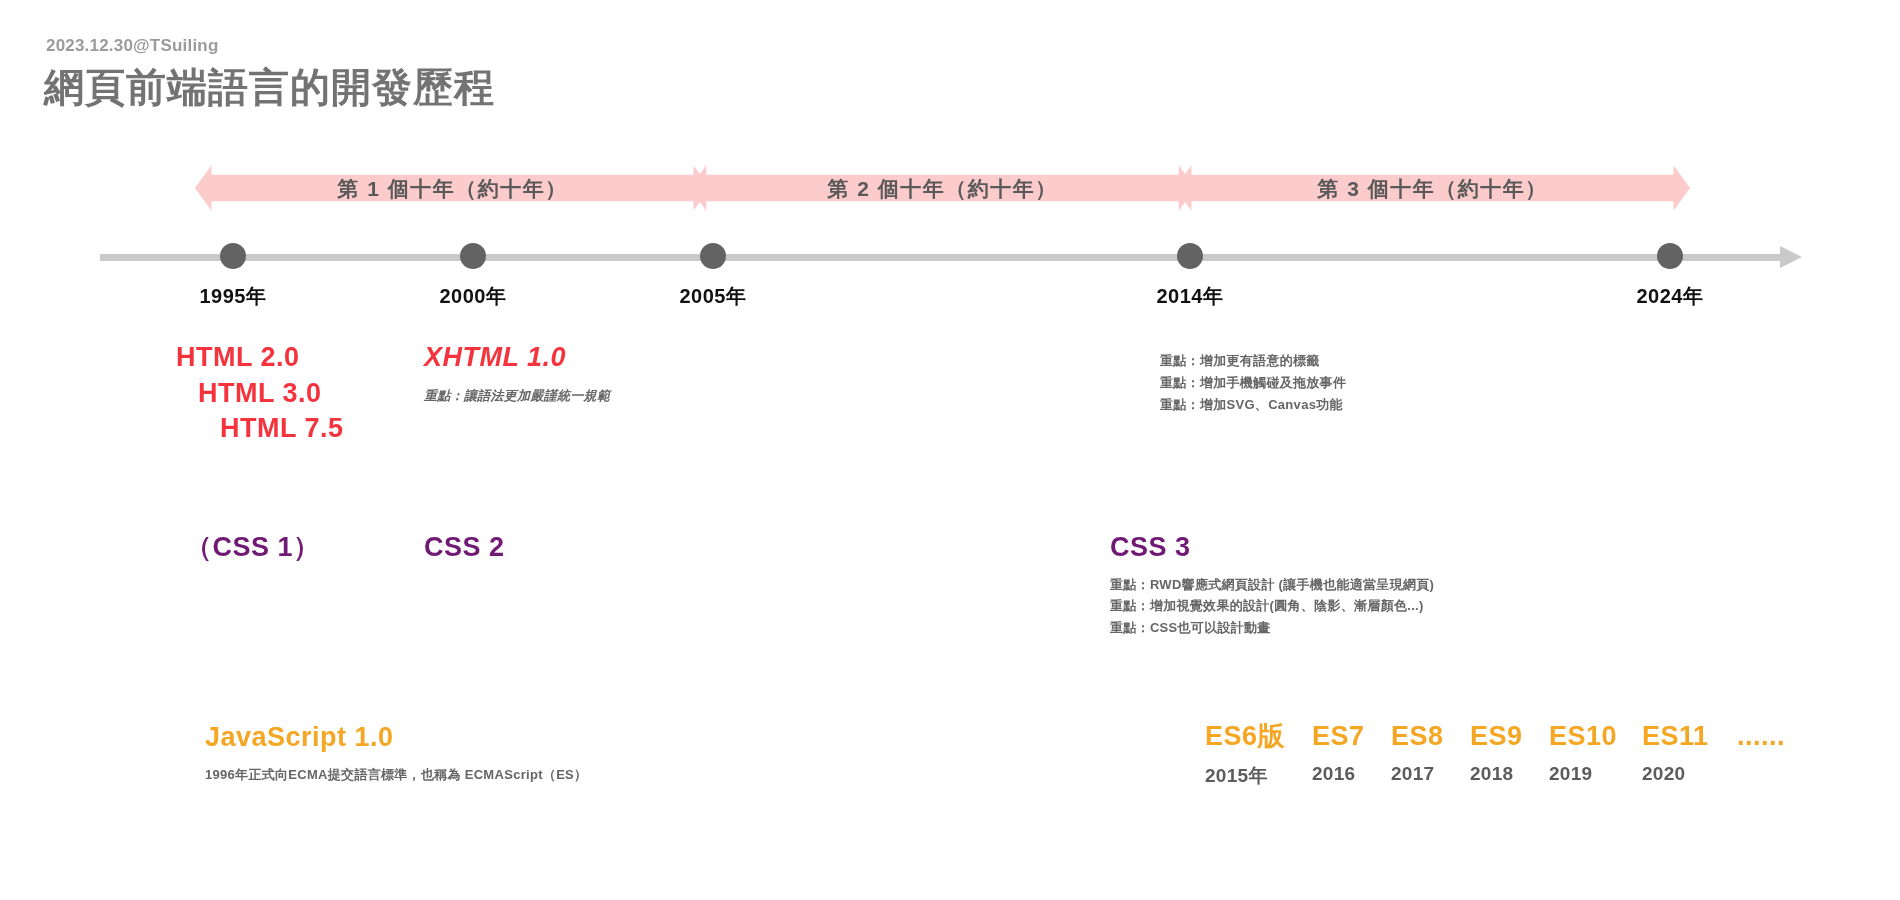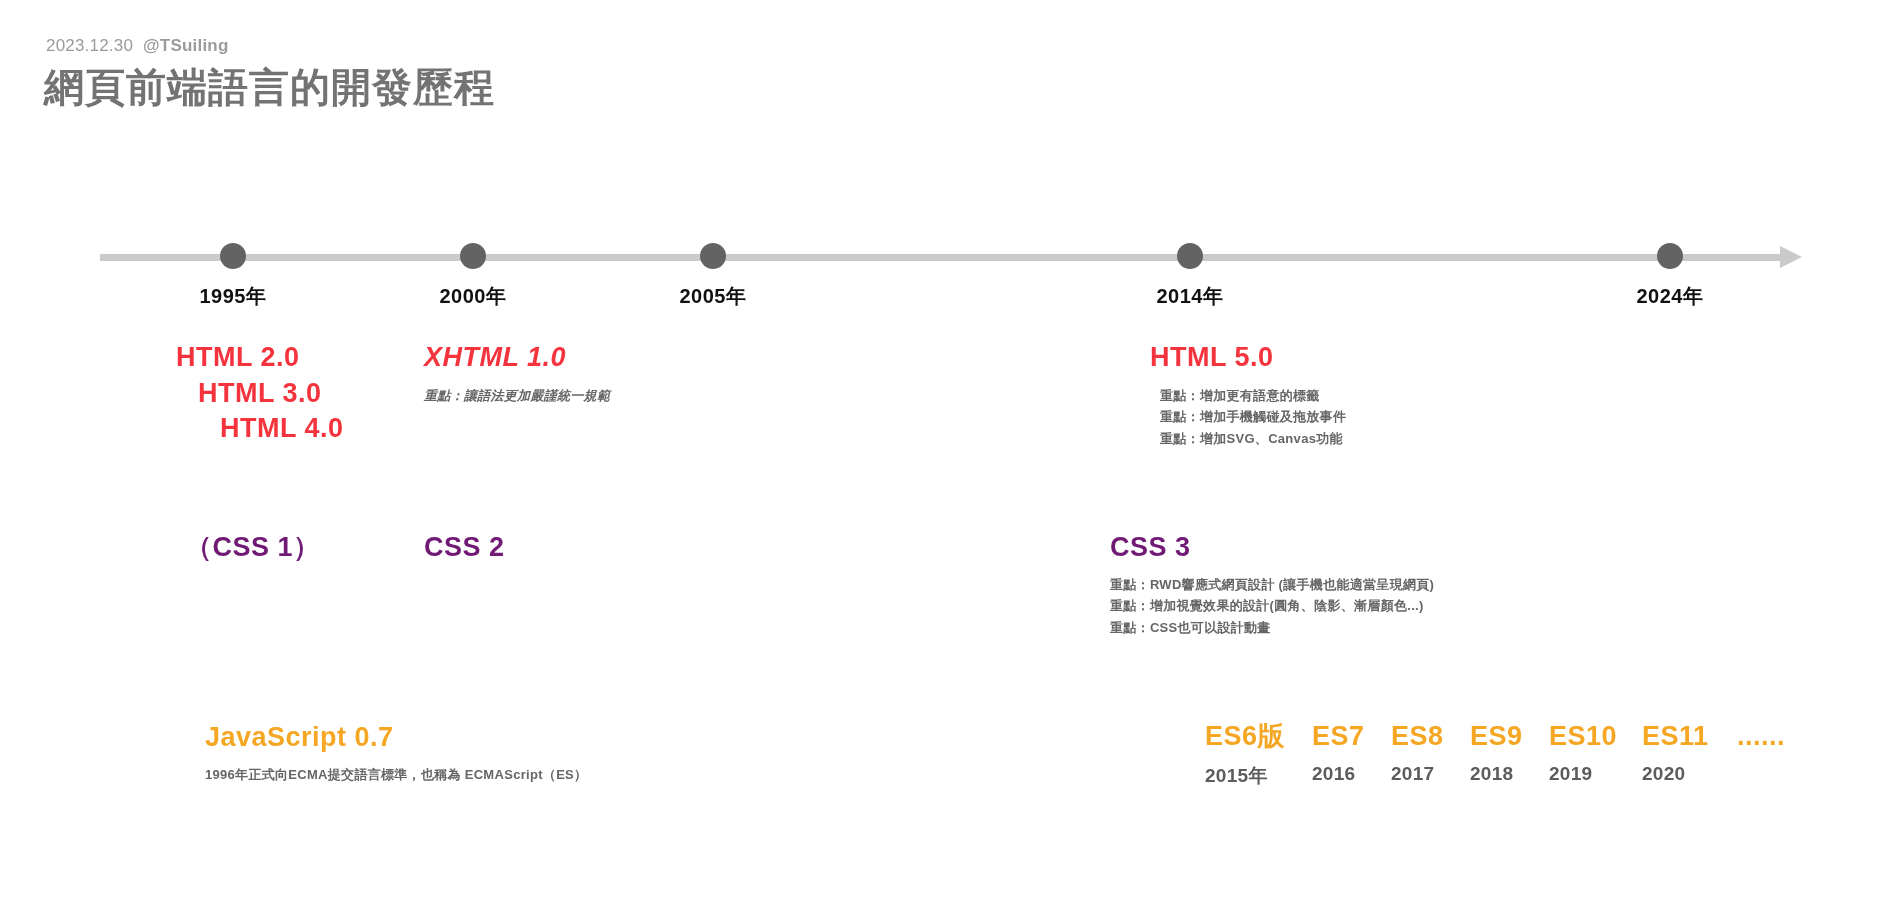--- a/index.html
+++ b/index.html
@@ -29,21 +29,21 @@
   .byline {
     position: absolute;
     left: 46px;
     top: 36px;
     font-size: 17px;
     font-weight: 700;
     color: #9b9b9b;
     letter-spacing: 0.2px;
     white-space: nowrap;
   }
-  .byline .date { font-weight: 400; margin-right: 10px; }
+  .byline .date { font-weight: 700; }
   .byline .handle { font-weight: 700; }
 
   .page-title {
     position: absolute;
     left: 44px;
     top: 60px;
     font-size: 40px;
     font-weight: 800;
     color: #737373;
     letter-spacing: 1px;
@@ -195,49 +195,62 @@
 </head>
 <body>
 
 <div class="stage">
 
   <div class="byline">
     <span class="date">2023.12.30</span><span class="handle">@TSuiling</span>
   </div>
   <div class="page-title">網頁前端語言的開發歷程</div>
 
+  <div class="decade-band">
+    <div class="decade-arrow" style="left:195px;width:515px;">
+      <div class="arrow-shape"></div>
+      <div class="arrow-label">第 1 個十年（約十年）</div>
+    </div>
+    <div class="decade-arrow" style="left:690px;width:505px;">
+      <div class="arrow-shape"></div>
+      <div class="arrow-label">第 2 個十年（約十年）</div>
+    </div>
+    <div class="decade-arrow" style="left:1175px;width:515px;">
+      <div class="arrow-shape"></div>
+      <div class="arrow-label">第 3 個十年（約十年）</div>
+    </div>
+  </div>
 
   <div class="axis">
     <div class="axis-line"></div>
     <div class="axis-head"></div>
     <div class="axis-dot" style="left:133px;"></div>
     <div class="axis-dot" style="left:373px;"></div>
     <div class="axis-dot" style="left:613px;"></div>
     <div class="axis-dot" style="left:1090px;"></div>
     <div class="axis-dot" style="left:1570px;"></div>
   </div>
   <div class="axis-year" style="left:233px;">1995年</div>
   <div class="axis-year" style="left:473px;">2000年</div>
   <div class="axis-year" style="left:713px;">2005年</div>
   <div class="axis-year" style="left:1190px;">2014年</div>
   <div class="axis-year" style="left:1670px;">2024年</div>
 
   <div class="block" style="left:176px;top:340px;">
     <div class="lang-title html stack-line">HTML 2.0</div>
     <div class="lang-title html stack-line i1">HTML 3.0</div>
-    <div class="lang-title html stack-line i2">HTML 4.0</div>
+    <div class="lang-title html stack-line i2">HTML 7.5</div>
   </div>
 
   <div class="block" style="left:424px;top:340px;font-style:italic;">
     <div class="lang-title html">XHTML 1.0</div>
     <div class="note" style="margin-top:10px;">重點：讓語法更加嚴謹統一規範</div>
   </div>
 
   <div class="block" style="left:1150px;top:340px;">
-    <div class="lang-title html">HTML 5.0</div>
     <div class="note" style="margin-top:10px;padding-left:10px;">重點：增加更有語意的標籤</div>
     <div class="note" style="padding-left:10px;">重點：增加手機觸碰及拖放事件</div>
     <div class="note" style="padding-left:10px;">重點：增加SVG、Canvas功能</div>
   </div>
 
   <div class="block" style="left:185px;top:530px;">
     <div class="lang-title css">（CSS 1）</div>
   </div>
 
   <div class="block" style="left:424px;top:530px;">
@@ -245,21 +258,21 @@
   </div>
 
   <div class="block" style="left:1110px;top:530px;">
     <div class="lang-title css">CSS 3</div>
     <div class="note" style="margin-top:9px;">重點：RWD響應式網頁設計 (讓手機也能適當呈現網頁)</div>
     <div class="note">重點：增加視覺效果的設計(圓角、陰影、漸層顏色...)</div>
     <div class="note">重點：CSS也可以設計動畫</div>
   </div>
 
   <div class="block" style="left:205px;top:720px;">
-    <div class="lang-title js">JavaScript 0.7</div>
+    <div class="lang-title js">JavaScript 1.0</div>
     <div class="note" style="margin-top:9px;">1996年正式向ECMA提交語言標準，也稱為 ECMAScript（ES）</div>
   </div>
 
   <div class="block" style="left:1205px;top:718px;">
     <div class="es-row">
       <div class="es-item" style="width:107px;">ES6版</div>
       <div class="es-item" style="width:79px;">ES7</div>
       <div class="es-item" style="width:79px;">ES8</div>
       <div class="es-item" style="width:79px;">ES9</div>
       <div class="es-item" style="width:93px;">ES10</div>

